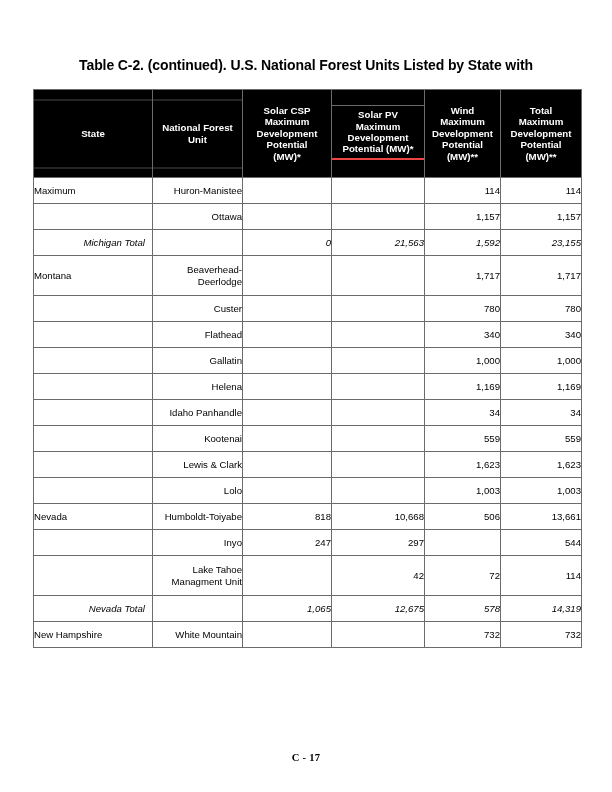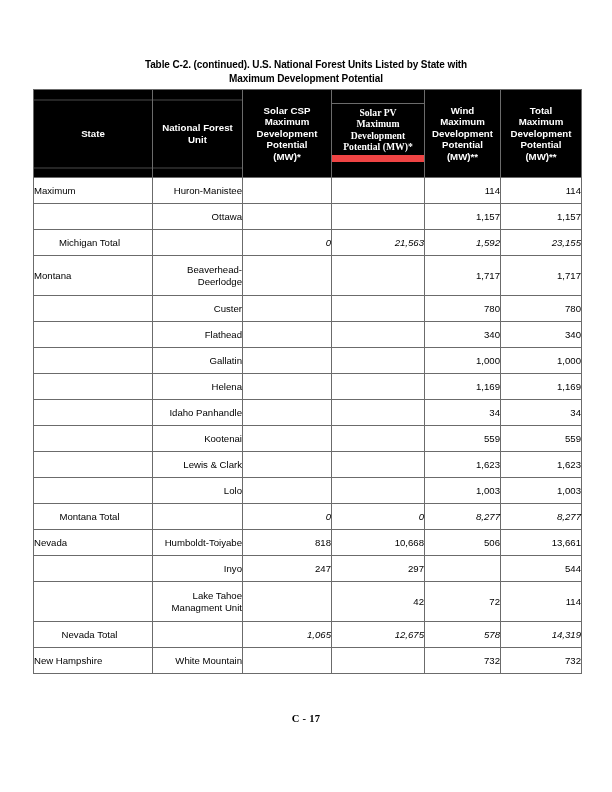--- a/index.html
+++ b/index.html
@@ -23,21 +23,21 @@
     overflow: hidden;
   }
 
   
   .title-block {
     position: absolute;
     left: 54px;
     top: 58px;
     width: 504px;
     text-align: center;
-    font-size: 10px;
+    font-size: 14px;
     font-weight: bold;
     line-height: 14px;
     color: #000;
     letter-spacing: -0.1px;
   }
   .title-line { display: block; white-space: nowrap; }
 
   
   .table-wrap {
     position: absolute;
@@ -82,25 +82,24 @@
   thead td .hd {
     display: block;
   }
   
   thead td.pv-cell {
     padding: 0;
   }
   thead td.pv-cell .pv-inner {
     display: block;
     border-top: 1px solid #6b6b6b;
-    border-bottom: 7px solid #ef4444;
+    border-bottom: 2px solid #ef4444;
     padding: 3px 2px 3px 2px;
     margin-top: 8px;
     margin-bottom: 10px;
-    font-family: Liberation Serif, serif;
   }
   
   thead td.ruled {
     background-image: linear-gradient(to bottom,
       rgba(255,255,255,0) 0, rgba(255,255,255,0) 9px,
       #4a4a4a 9px, #4a4a4a 10px,
       rgba(255,255,255,0) 10px, rgba(255,255,255,0) 77px,
       #4a4a4a 77px, #4a4a4a 78px,
       rgba(255,255,255,0) 78px);
   }
@@ -119,49 +118,49 @@
   .c-unit {
     text-align: right;
     padding: 0 3px;
     line-height: 11.5px;
   }
   .c-num {
     text-align: right;
     padding-right: 6px;
   }
   tr.total-row .c-state {
-    text-align: center;
+    text-align: right;
     padding-right: 7px;
+    font-style: italic;
   }
   tr.total-row .c-num {
     font-style: italic;
   }
 
   
   .footer {
     position: absolute;
     left: 0;
-    top: 713px;
+    top: 752px;
     width: 612px;
     text-align: center;
     font-family: "Liberation Serif", serif;
     font-weight: bold;
     font-size: 10.5px;
     color: #000;
     letter-spacing: 0.3px;
   }
 </style>
 </head>
 <body>
 
 <div class="page">
 
   <div class="title-block">
     <span class="title-line">Table C-2. (continued).  U.S. National Forest Units Listed by State with</span>
-    <span class="title-line">Maximum Development Potential</span>
   </div>
 
   <div class="table-wrap">
     <table class="ft">
       <colgroup>
         <col class="c1">
           <col class="c2">
           <col class="c3">
         <col class="c4">
           <col class="c5">
@@ -297,28 +296,20 @@
             <td class="c-num">1,623</td>
           </tr>
           <tr>
             <td class="c-state"></td>
             <td class="c-unit">Lolo</td>
             <td class="c-num"></td>
             <td class="c-num"></td>
             <td class="c-num">1,003</td>
             <td class="c-num">1,003</td>
           </tr>
-          <tr class="total-row">
-            <td class="c-state">Montana Total</td>
-            <td class="c-unit"></td>
-            <td class="c-num">0</td>
-            <td class="c-num">0</td>
-            <td class="c-num">8,277</td>
-            <td class="c-num">8,277</td>
-          </tr>
           <tr>
             <td class="c-state">Nevada</td>
             <td class="c-unit">Humboldt-Toiyabe</td>
             <td class="c-num">818</td>
             <td class="c-num">10,668</td>
             <td class="c-num">506</td>
             <td class="c-num">13,661</td>
           </tr>
           <tr>
             <td class="c-state"></td>

